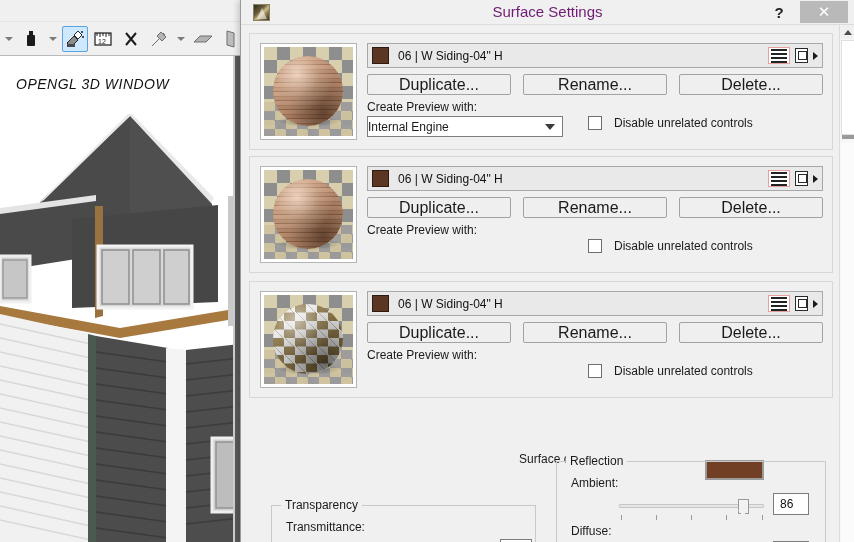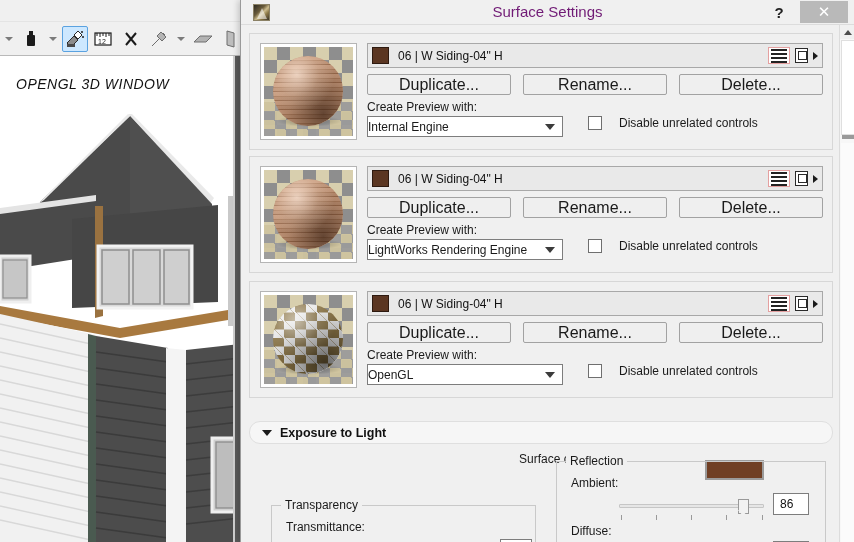--- a/index.html
+++ b/index.html
@@ -230,21 +230,21 @@
   .combo {
     position: absolute; left: 117px; top: 82px; width: 196px; height: 21px;
     background: #ffffff; border: 1px solid #7d7d7d;
     display: flex; align-items: center; font-size: 12px;
   }
   .combo .chev {
     position: absolute; right: 7px; top: 7px; width: 0; height: 0;
     border-left: 5px solid transparent; border-right: 5px solid transparent;
     border-top: 6px solid #3b3b3b;
   }
-  .chkwrap { position: absolute; left: 338px; top: 82px; display: flex; align-items: flex-start; gap: 17px; }
+  .chkwrap { position: absolute; left: 338px; top: 82px; display: flex; align-items: flex-start; gap: 12px; }
   .chkbox { width: 14px; height: 14px; background: #fff; border: 1px solid #6f6f6f; }
   .chklabel { font-size: 12px; color: #1a1a1a; }
 
   
   #expo-header {
     position: absolute; left: 8px; top: 396px; width: 584px; height: 23px;
     background: #f6f6f6; border: 1px solid #dfdfdf; border-radius: 11px;
     display: flex; align-items: center; padding-left: 12px; gap: 8px;
   }
   #expo-header .tri {
@@ -536,24 +536,20 @@
           </div>
         </div>
 
         <div class="btn-row">
           <div class="btn">Duplicate...</div>
           <div class="btn">Rename...</div>
           <div class="btn">Delete...</div>
         </div>
 
         <div class="cpw-label">Create Preview with:</div>
-        <div class="combo">
-          <span>LightWorks Rendering Engine</span>
-          <span class="chev"></span>
-        </div>
         <div class="chkwrap">
           <div class="chkbox"></div>
           <div class="chklabel">Disable unrelated controls</div>
         </div>
       </div>
 
       <div class="mat-panel" style="top:256px;height:117px;">
         <div class="preview">
           <div class="preview-inner">
             <div class="checker"></div>
@@ -578,34 +574,26 @@
           </div>
         </div>
 
         <div class="btn-row">
           <div class="btn">Duplicate...</div>
           <div class="btn">Rename...</div>
           <div class="btn">Delete...</div>
         </div>
 
         <div class="cpw-label">Create Preview with:</div>
-        <div class="combo">
-          <span>OpenGL</span>
-          <span class="chev"></span>
-        </div>
         <div class="chkwrap">
           <div class="chkbox"></div>
           <div class="chklabel">Disable unrelated controls</div>
         </div>
       </div>
 
-      <div id="expo-header">
-        <span class="tri"></span>
-        <span id="expo-title">Exposure to Light</span>
-      </div>
 
       <div id="surface-color-label">Surface color:</div>
       <div id="surface-color-swatch"></div>
 
       <div class="groupbox" style="left:30px; top:480px; width:265px; height:62px;">
         <div class="gb-title">Transparency</div>
         <div class="sld-label" style="left:14px; top:14px;">Transmittance:</div>
 
         <div class="numbox" style="left:228px; top:33px; width:32px;">
           

